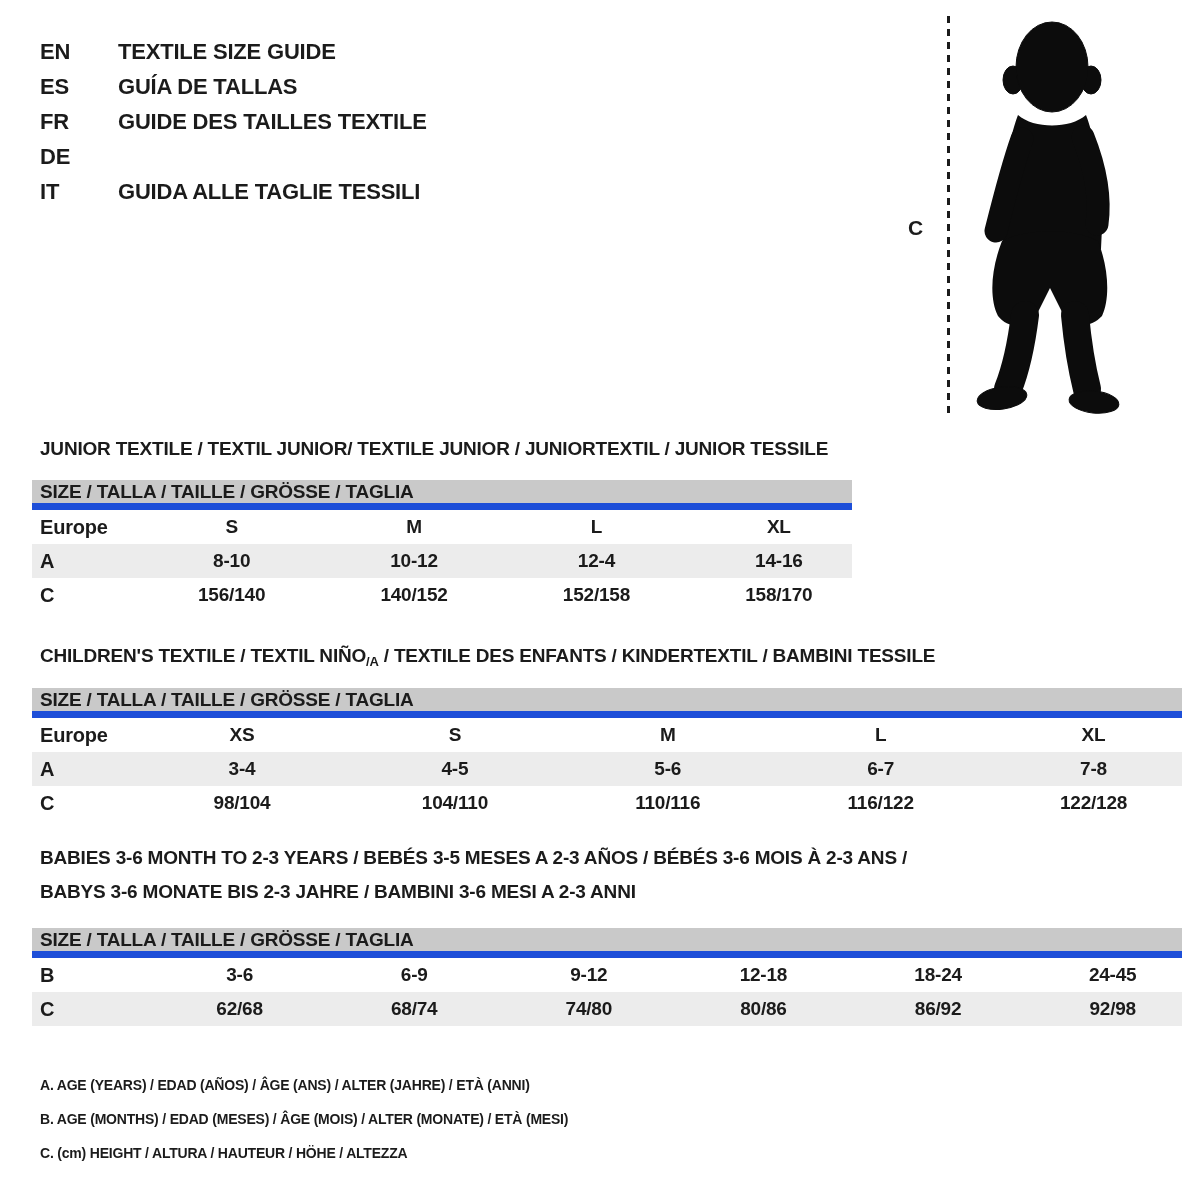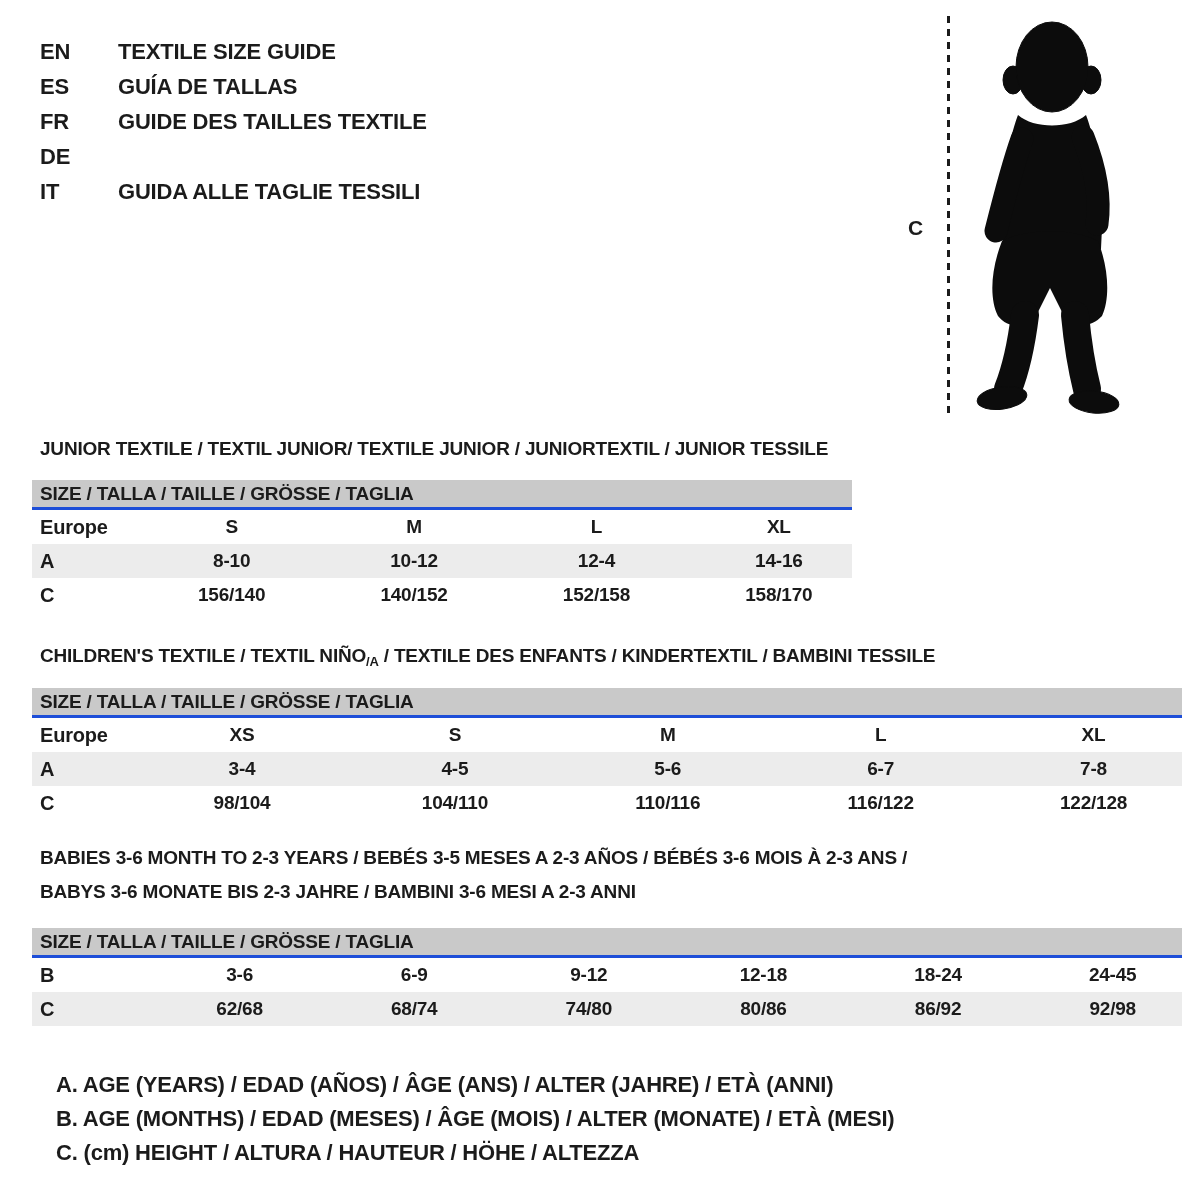--- a/index.html
+++ b/index.html
@@ -31,39 +31,39 @@
 
   
   .sec-title{position:absolute;left:40px;margin:0;font-size:19px;font-weight:700;white-space:nowrap;}
   .sub-a{font-size:13px;vertical-align:-4px;}
 
   
   .size-table{position:absolute;left:32px;}
   .bar{
     height:30px;background:var(--header_bar);display:flex;align-items:center;
     padding-left:8px;font-size:19px;box-sizing:border-box;
-    border-bottom:3px solid #1d4ed8;
+    border-bottom:7px solid #1d4ed8;
   }
   .row{display:flex;height:34px;align-items:center;font-size:19px;gap:36px;}
   .row.shaded{background:var(--row_shaded);}
   .lab{padding-left:8px;box-sizing:border-box;font-size:20px;}
   .val{text-align:center;}
   
   .t4 .lab{width:13.2%;}
   .t4 .val{width:21.7%;}
   
   .t5 .lab{width:8.7%;}
   .t5 .val{width:18.26%;}
   
   .t6 .lab{width:10.8%;}
   .t6 .val{width:14.86%;}
 
   
   .legend{position:absolute;left:40px;top:1068px;}
-  .legend-line{height:34px;display:flex;align-items:center;font-size:22px;white-space:nowrap;margin-left:16px;}
+  .legend-line{height:34px;display:flex;align-items:center;font-size:14px;white-space:nowrap;}
 </style>
 </head>
 <body>
 
 <div class="page">
 
   <div class="lang-header">
     <div class="lang-row">
       <span class="lang-code">EN</span>
       <span class="lang-title">TEXTILE SIZE GUIDE</span>

